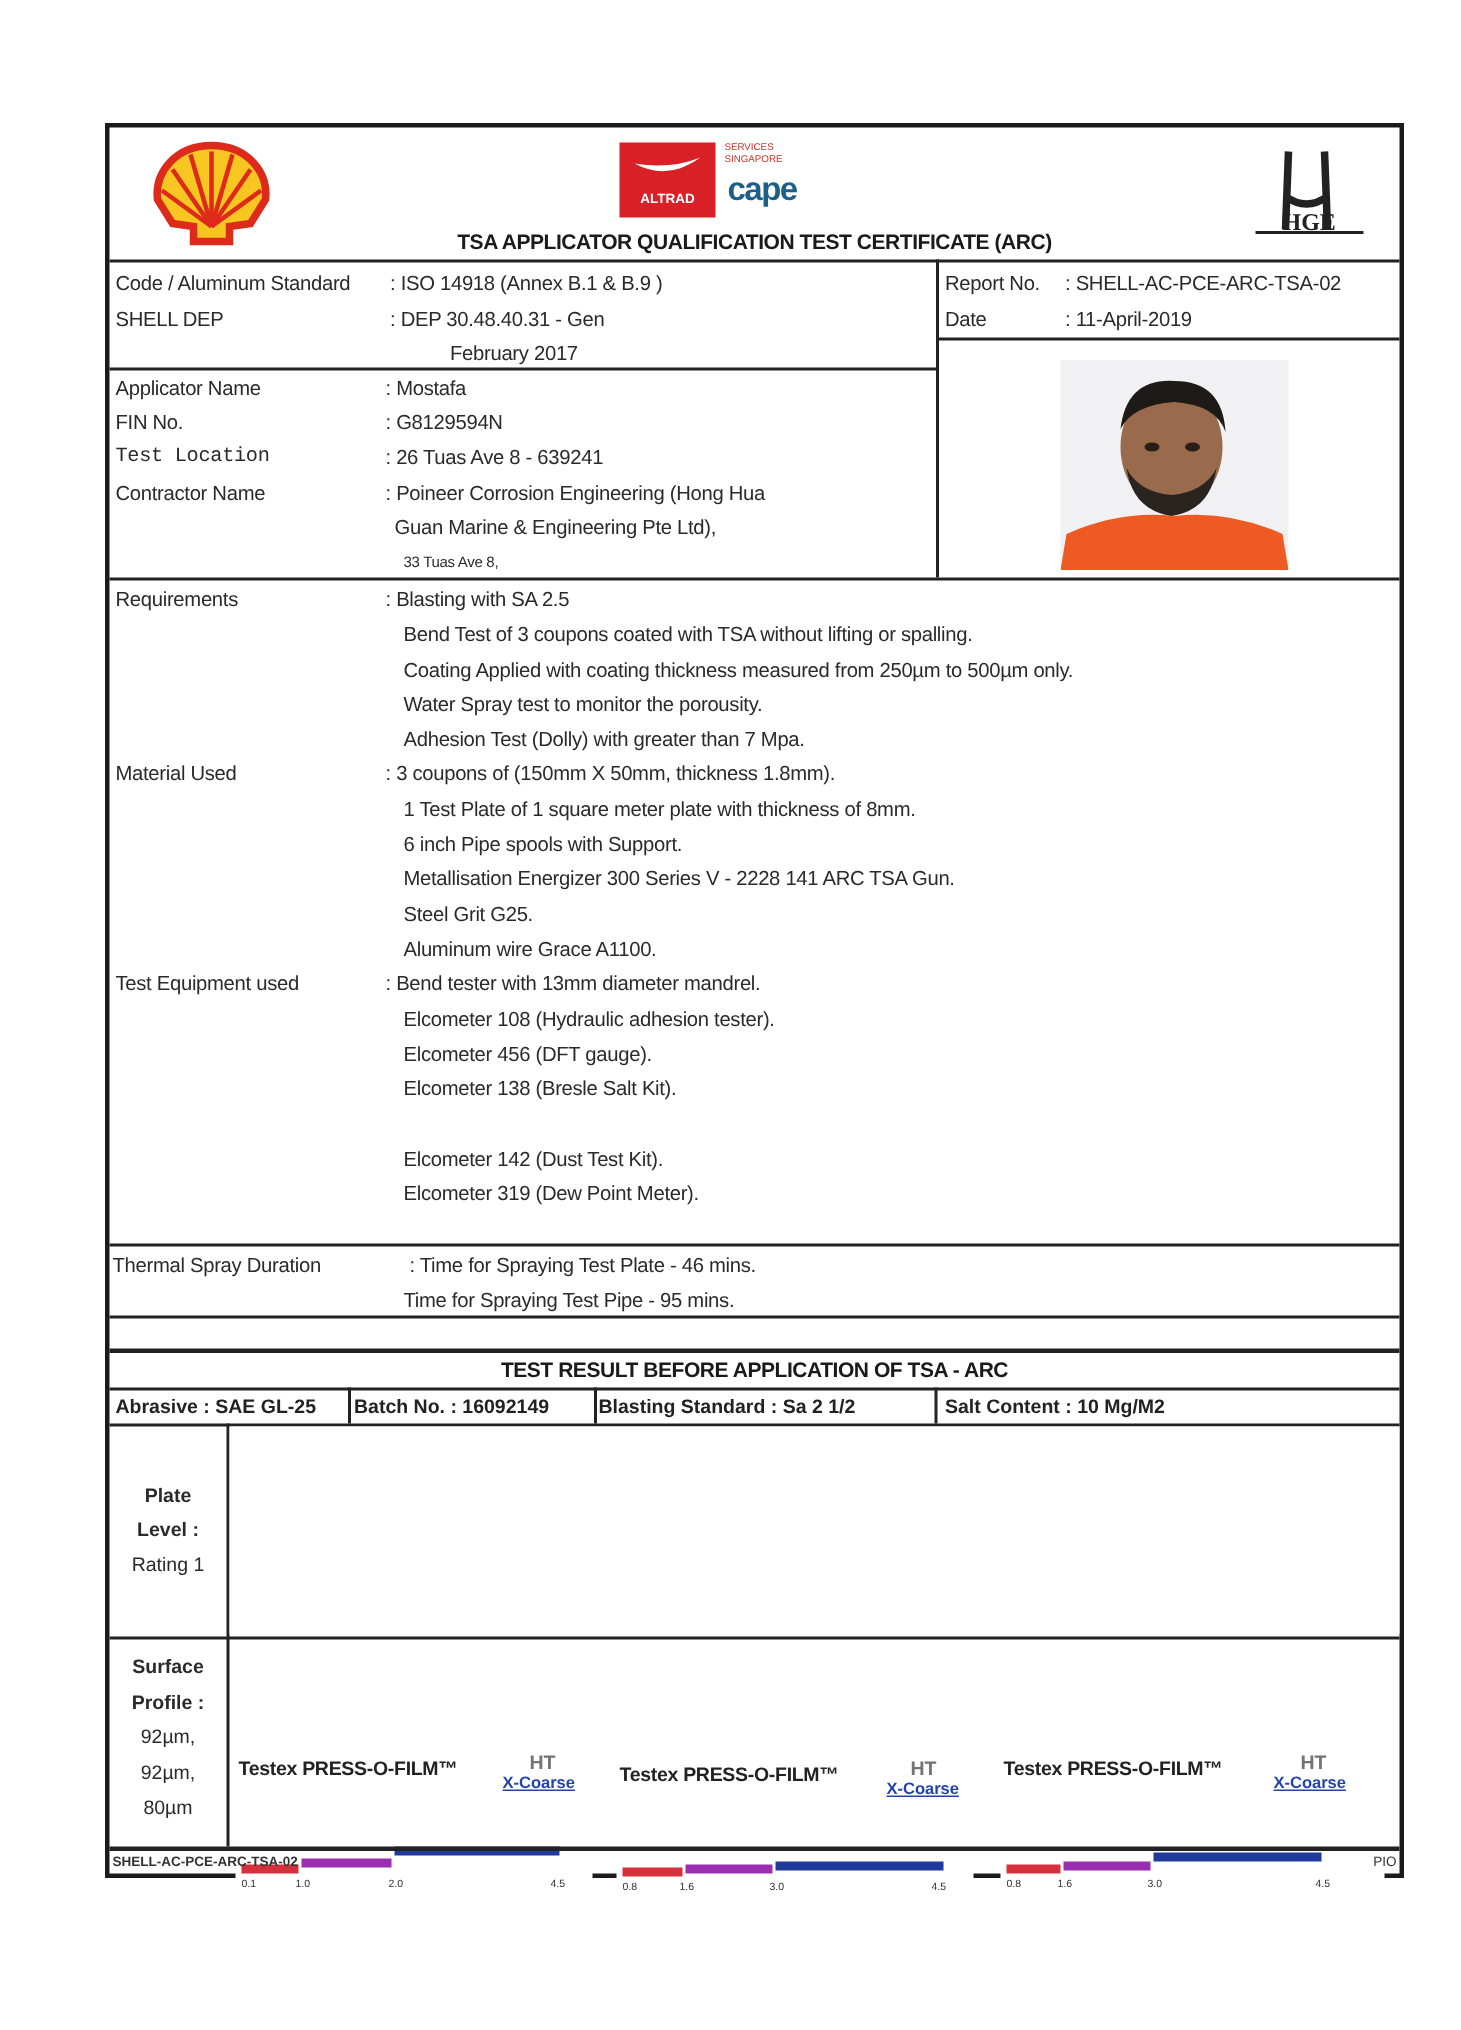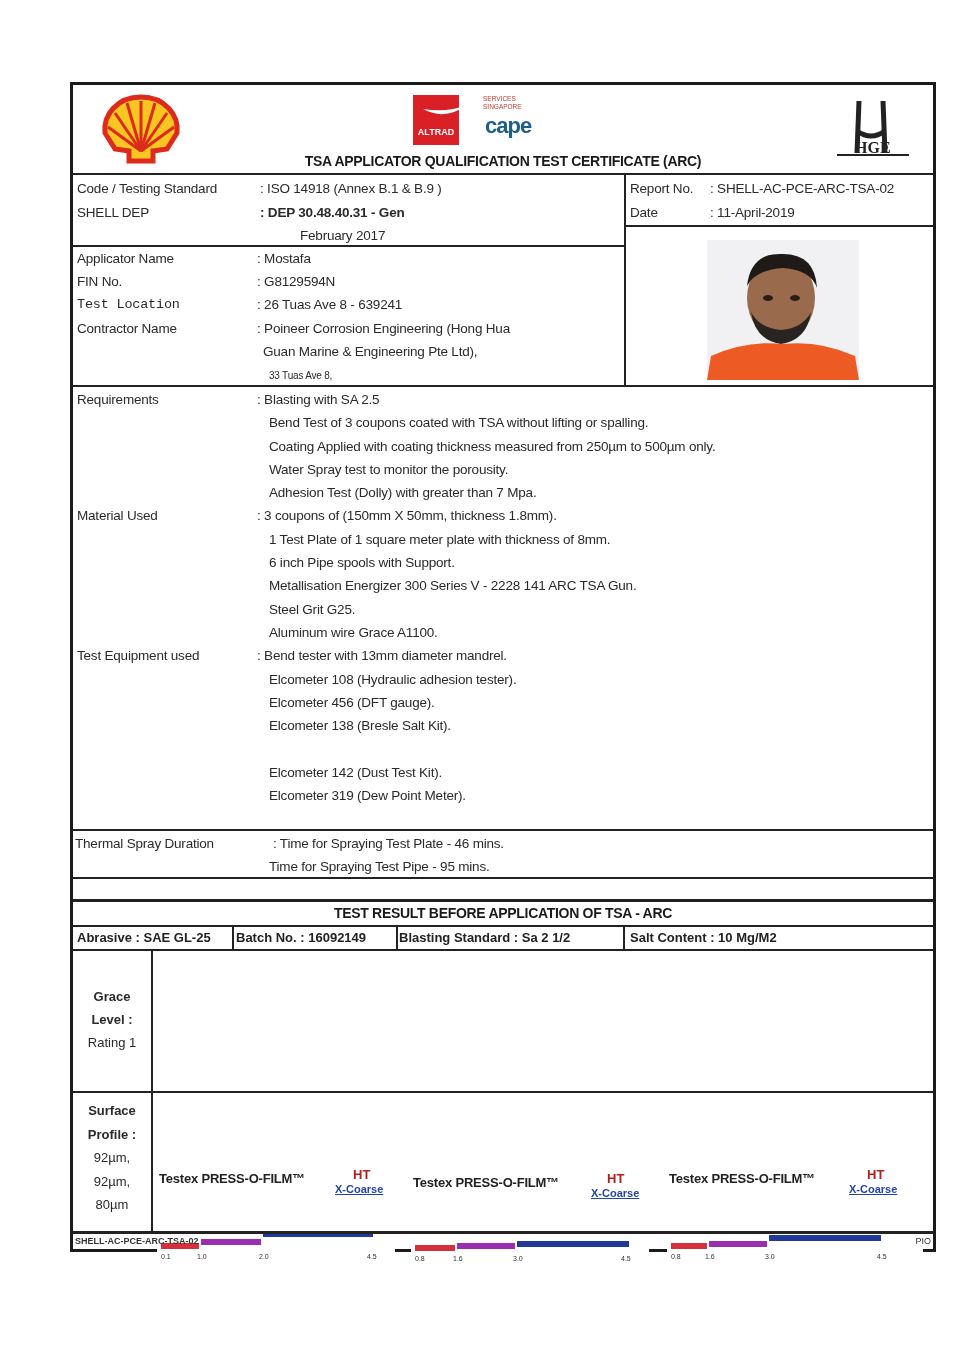--- a/index.html
+++ b/index.html
@@ -7,26 +7,26 @@
          font-family: "Liberation Sans", sans-serif; color: #1a1a1a; }
   .page { position: absolute; left: 70px; top: 82px; width: 866px; height: 1170px;
           border: 3px solid #1b1b1b; box-sizing: border-box; }
   .abs { position: absolute; }
   .hline { position: absolute; left: 0; right: 0; height: 0; border-top: 2px solid #222; }
   .vline { position: absolute; width: 0; border-left: 2px solid #222; }
   .txt { font-size: 13.5px; line-height: 23.5px; white-space: nowrap; color: #2a2a2a; letter-spacing: -0.2px; }
   .bold { font-weight: bold; }
   .title { font-size: 14px; font-weight: bold; letter-spacing: -0.3px; text-align: center; }
   .shell-logo { left: 26px; top: 8px; width: 84px; height: 72px; }
-  .altrad { left: 340px; top: 10px; width: 46px; height: 50px; background: #d92027; color: #fff;
+  .altrad { left: 340px; top: 10px; width: 64px; height: 50px; background: #d92027; color: #fff;
             font-size: 9px; font-weight: bold; text-align: center; }
   .photo { left: 634px; top: 155px; width: 152px; height: 140px; background: #f3f3f3; overflow: hidden; }
   .press-card { position: absolute; top: 1082px; height: 108px; width: 238px; background: #fff; }
   .brand { font-size: 13px; font-weight: bold; letter-spacing: -0.2px; color: #222; }
-  .ht { color: #b91c1c; font-weight: bold; font-size: 13px; }
+  .ht { color: #737373; font-weight: bold; font-size: 13px; }
   .xc { color: #2244aa; font-weight: bold; font-size: 11px; text-decoration: underline; }
   .bar-red { background: #d5303c; }
   .bar-pur { background: #9a2eb0; }
   .bar-blu { background: #1f3a9a; }
   .small { font-size: 7px; color: #333; }
   .sec-cell { font-size: 13px; font-weight: bold; color: #222; white-space: nowrap; }
 </style>
 </head>
 <body>
 
@@ -66,24 +66,24 @@
       <line x1="4" y1="58" x2="76" y2="58" stroke="#222" stroke-width="2"></line>
       <text x="22" y="56" font-family="Liberation Serif, serif" font-size="16" font-weight="bold" fill="#222">HGE</text>
     </svg>
   </div>
 
   <div class="abs title" style="left:0;right:0;top:68px;">TSA APPLICATOR QUALIFICATION TEST CERTIFICATE (ARC)</div>
 
   <div class="hline" style="top:88px;"></div>
 
   <div class="vline" style="left:551px;top:88px;height:212px;"></div>
-  <div class="abs txt" style="left:4px;top:92px;">Code / Testing Standard</div>
+  <div class="abs txt" style="left:4px;top:92px;">Code / Aluminum Standard</div>
   <div class="abs txt" style="left:187px;top:92px;">: ISO 14918 (Annex B.1 &amp; B.9 )</div>
   <div class="abs txt" style="left:4px;top:116px;">SHELL DEP</div>
-  <div class="abs txt" style="left:187px;top:116px;font-weight:bold;">: DEP 30.48.40.31 - Gen</div>
+  <div class="abs txt" style="left:187px;top:116px;">: DEP 30.48.40.31 - Gen</div>
   <div class="abs txt" style="left:227px;top:139px;">February 2017</div>
 
   <div class="abs txt" style="left:557px;top:92px;">Report No.</div>
   <div class="abs txt" style="left:637px;top:92px;">: SHELL-AC-PCE-ARC-TSA-02</div>
   <div class="abs txt" style="left:557px;top:116px;">Date</div>
   <div class="abs txt" style="left:637px;top:116px;">: 11-April-2019</div>
   <div class="abs" style="left:551px;right:0;top:140px;border-top:2px solid #222;"></div>
 
   <div class="abs" style="left:0;width:551px;top:160px;border-top:2px solid #222;"></div>
 
@@ -151,21 +151,21 @@
   <div class="vline" style="left:159px;top:840px;height:24px;"></div>
   <div class="abs sec-cell" style="left:163px;top:845px;">Batch No. : 16092149</div>
   <div class="vline" style="left:323px;top:840px;height:24px;"></div>
   <div class="abs sec-cell" style="left:326px;top:845px;">Blasting Standard : Sa 2 1/2</div>
   <div class="vline" style="left:550px;top:840px;height:24px;"></div>
   <div class="abs sec-cell" style="left:557px;top:845px;">Salt Content : 10 Mg/M2</div>
   <div class="hline" style="top:864px;"></div>
 
   <div class="vline" style="left:78px;top:864px;height:282px;"></div>
   <div class="abs" style="left:0;width:78px;top:900px;text-align:center;font-size:13px;font-weight:bold;line-height:23px;color:#2a2a2a;">
-    <div>Grace</div>
+    <div>Plate</div>
     <div>Level :</div>
     <div style="font-weight:normal;">Rating 1</div>
   </div>
   <div class="abs" style="left:80px;right:0;top:866px;height:138px;background:#fff;"></div>
   <div class="hline" style="top:1006px;"></div>
 
   <div class="abs" style="left:0;width:78px;top:1014px;text-align:center;font-size:13px;line-height:23.5px;color:#2a2a2a;">
     <div class="bold">Surface</div>
     <div class="bold">Profile :</div>
     <div>92µm,</div>

